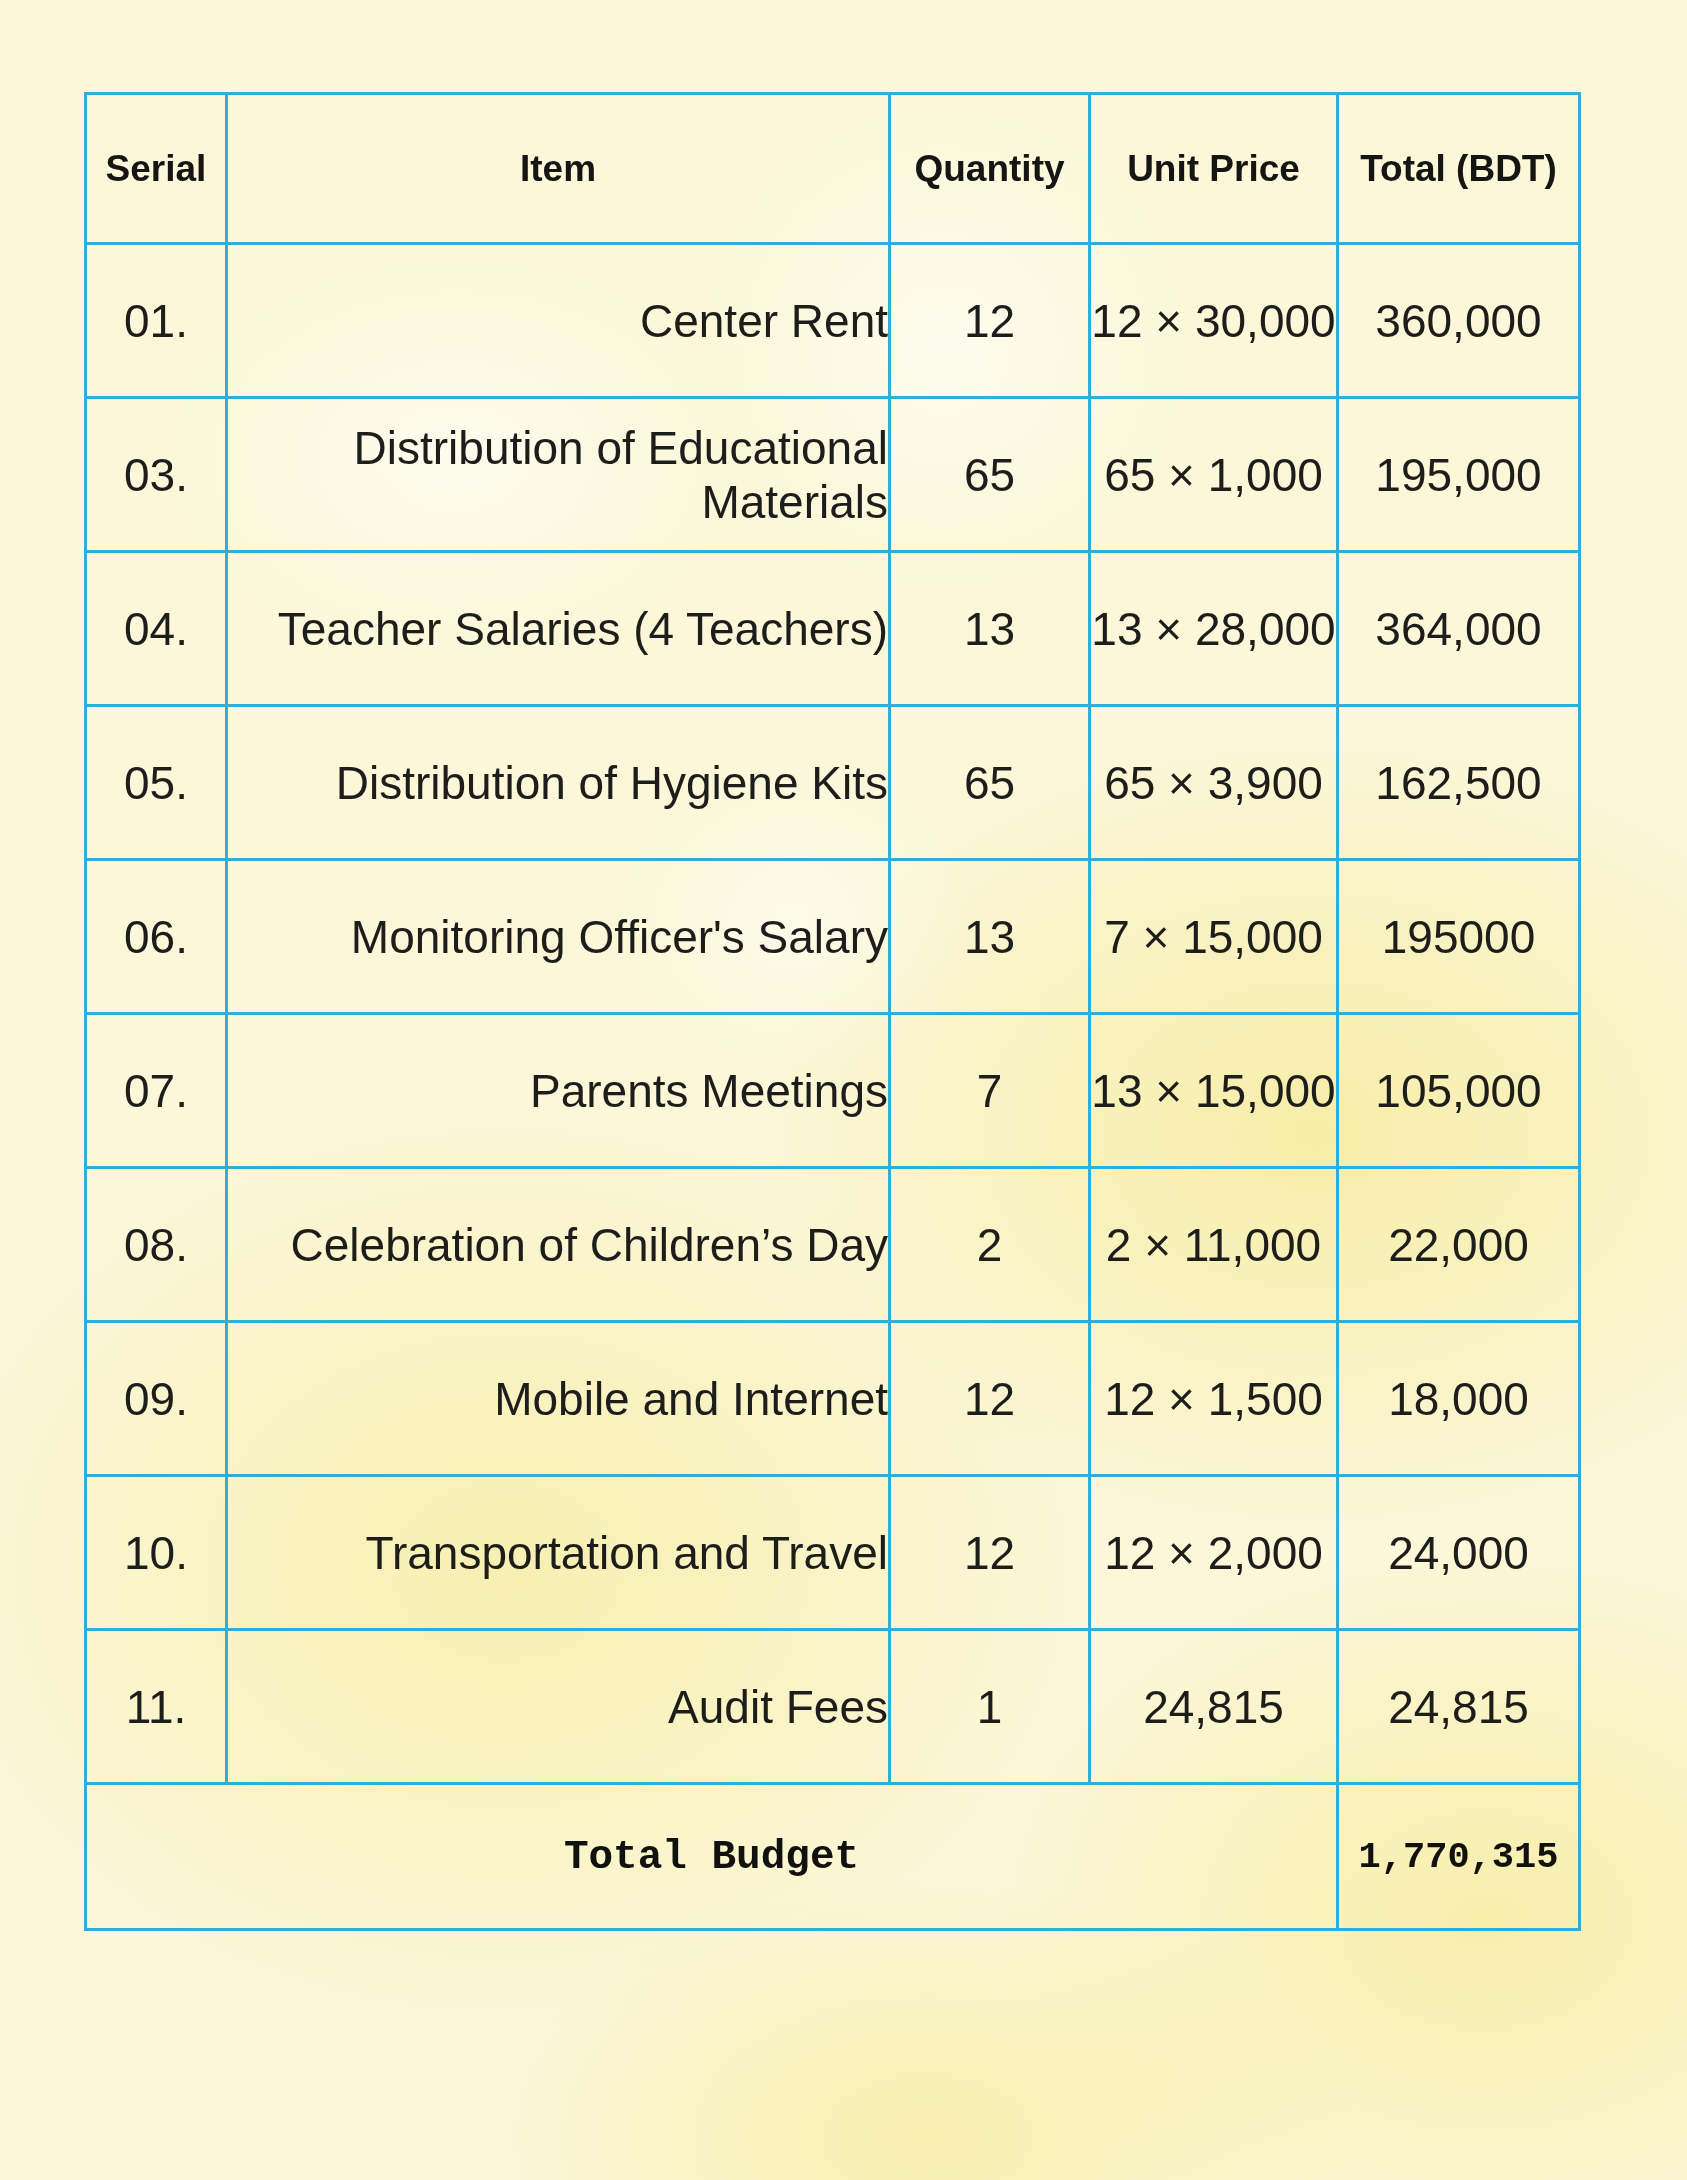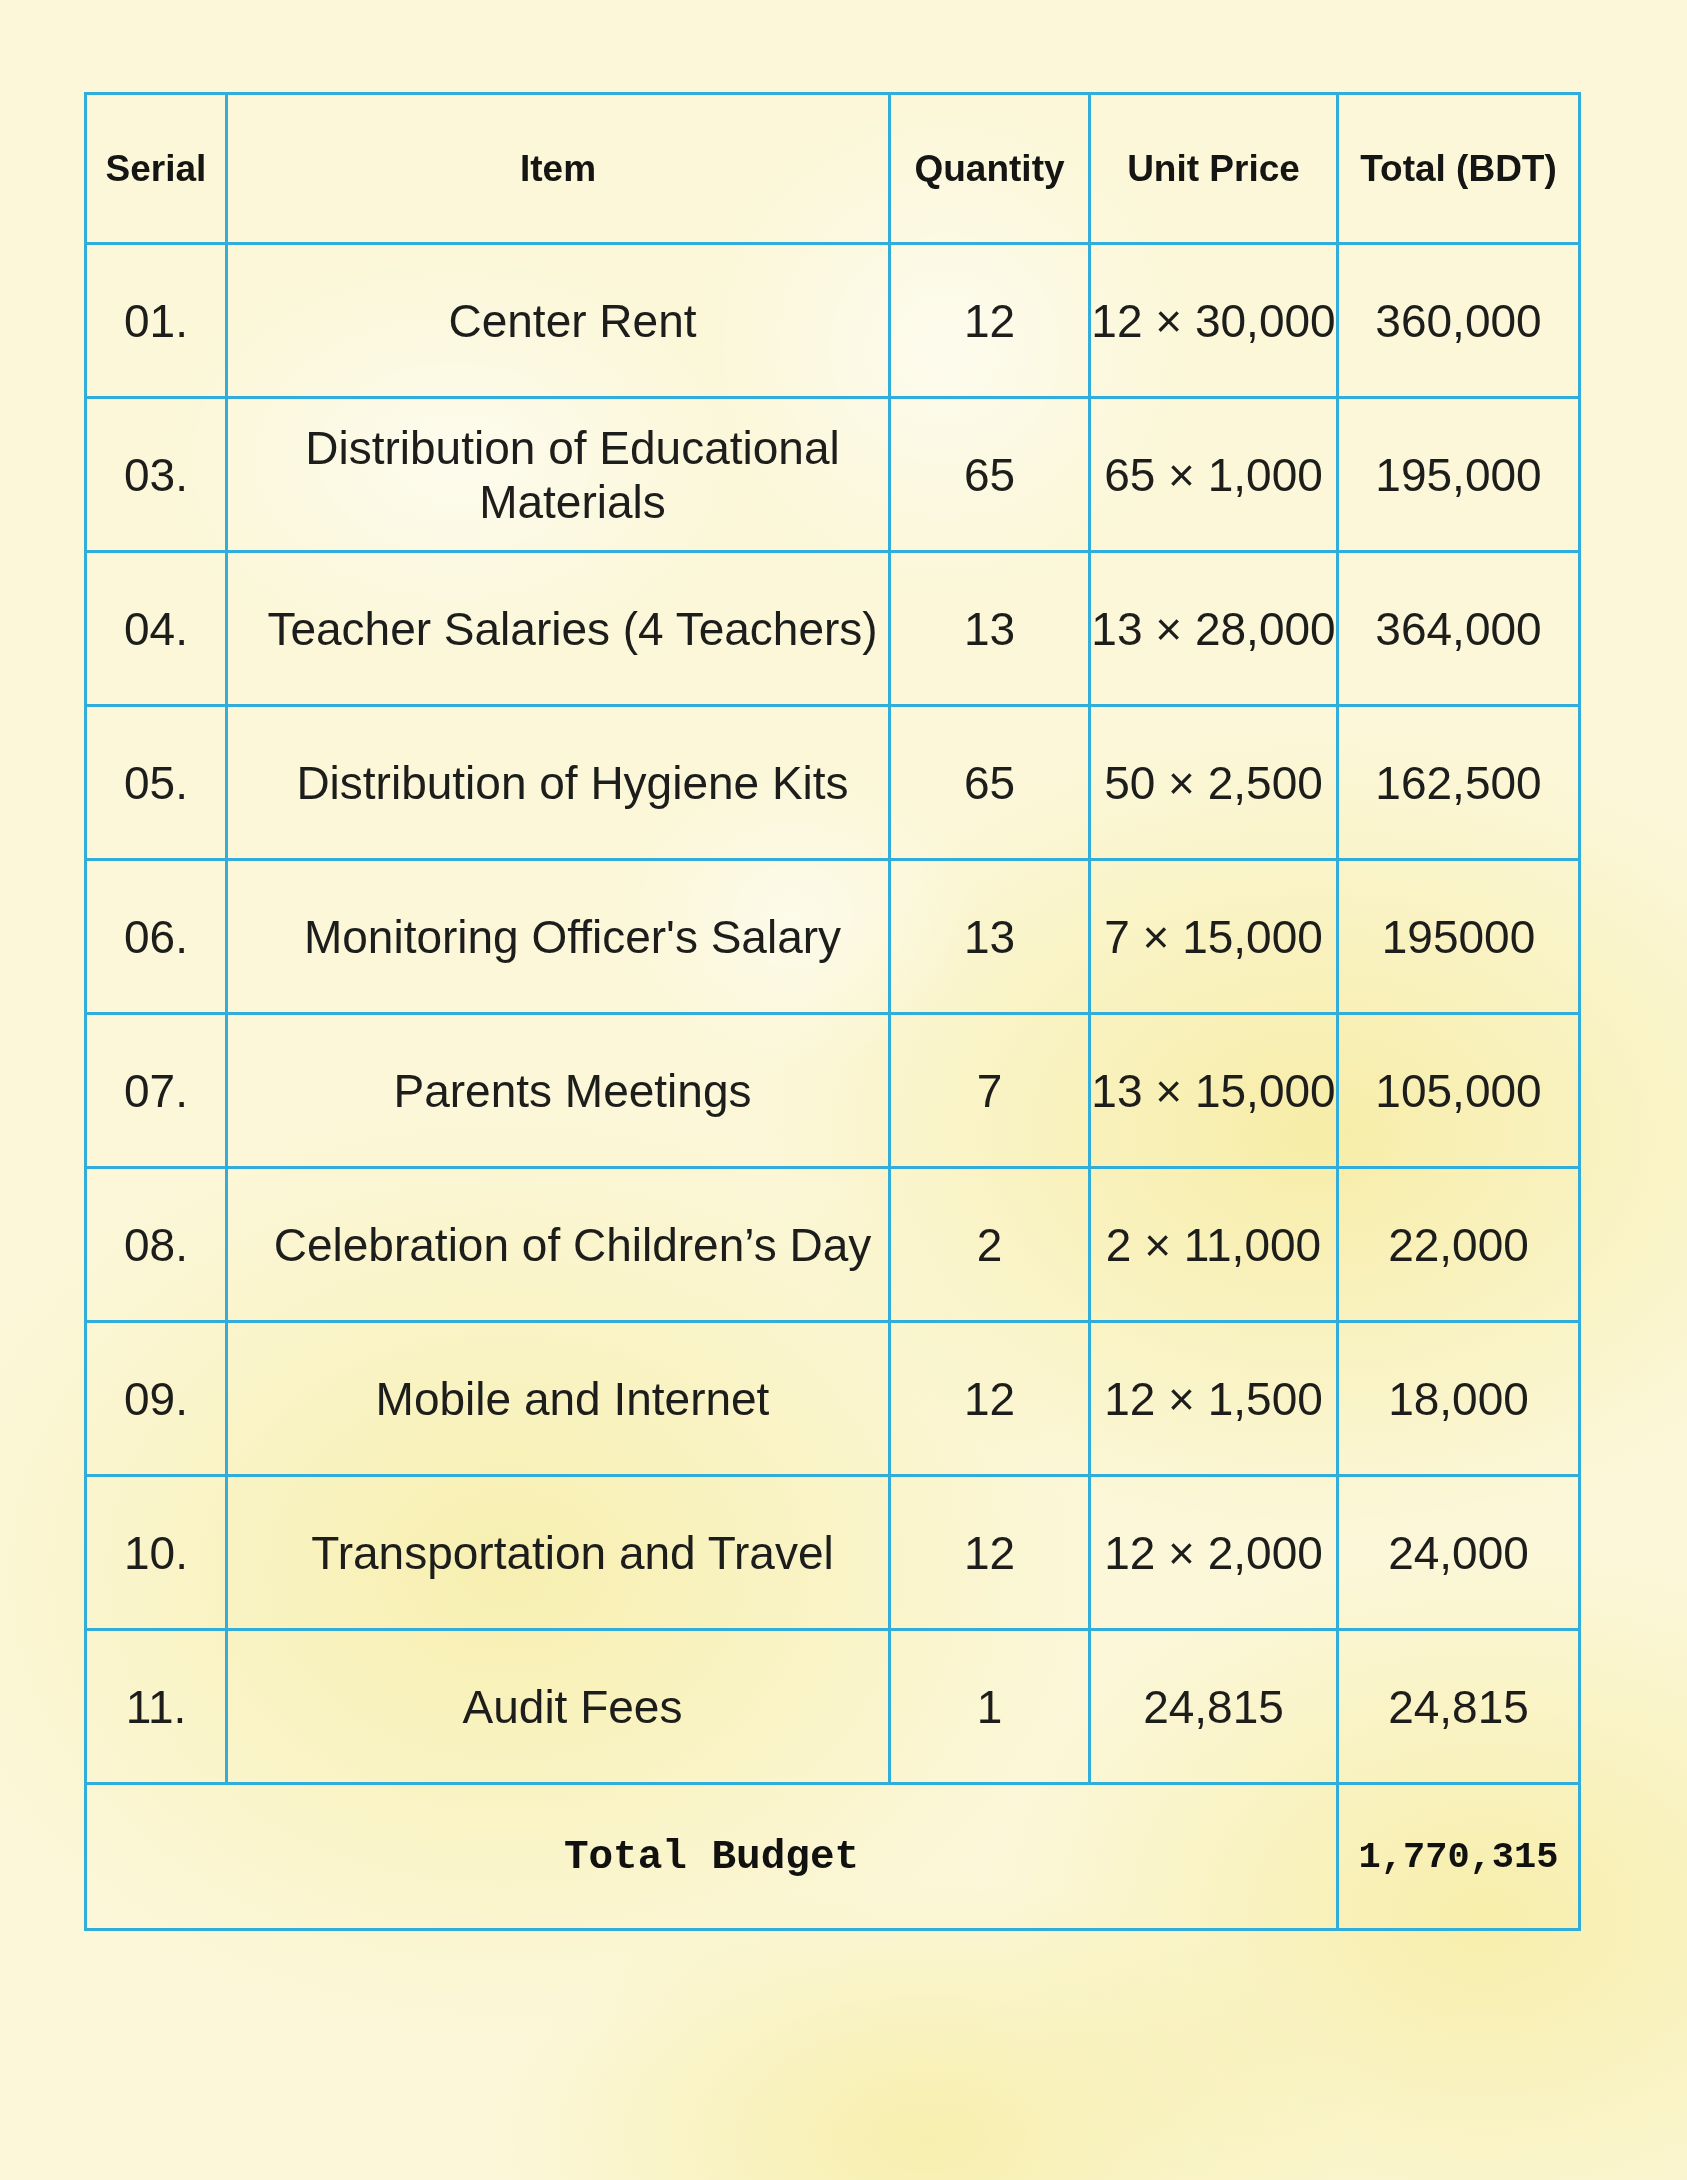--- a/index.html
+++ b/index.html
@@ -45,21 +45,21 @@
     font-weight: bold;
     color: #151513;
   }
   table.budget tbody td {
     height: 151px;
     font-size: 46px;
     font-weight: normal;
     color: #1d1d1b;
   }
   table.budget td.item-cell {
-    text-align: center;
+    text-align: right;
     padding-left: 29px;
   }
   table.budget tfoot td {
     height: 143px;
     font-family: Liberation Mono, monospace;
   }
   table.budget tfoot td.footer-label {
     font-size: 41px;
     font-weight: bold;
     color: #111110;
@@ -109,21 +109,21 @@
       <td>04.</td>
       <td class="item-cell">Teacher Salaries (4 Teachers)</td>
       <td>13</td>
       <td>13 × 28,000</td>
       <td>364,000</td>
     </tr>
     <tr>
       <td>05.</td>
       <td class="item-cell">Distribution of Hygiene Kits</td>
       <td>65</td>
-      <td>50 × 2,500</td>
+      <td>65 × 3,900</td>
       <td>162,500</td>
     </tr>
     <tr>
       <td>06.</td>
       <td class="item-cell">Monitoring Officer's Salary</td>
       <td>13</td>
       <td>7 × 15,000</td>
       <td>195000</td>
     </tr>
     <tr>

